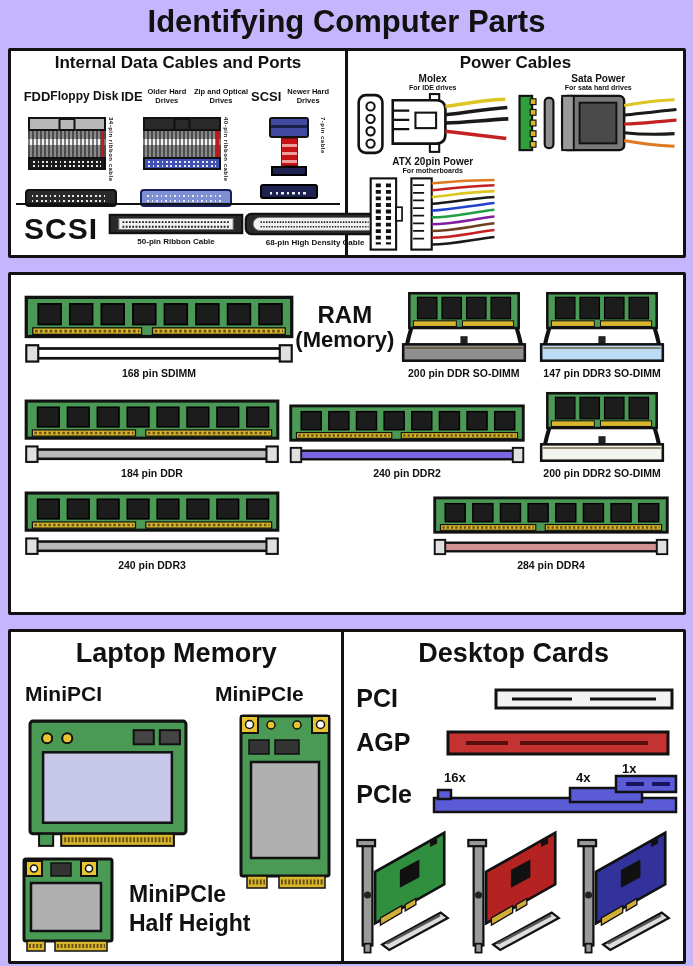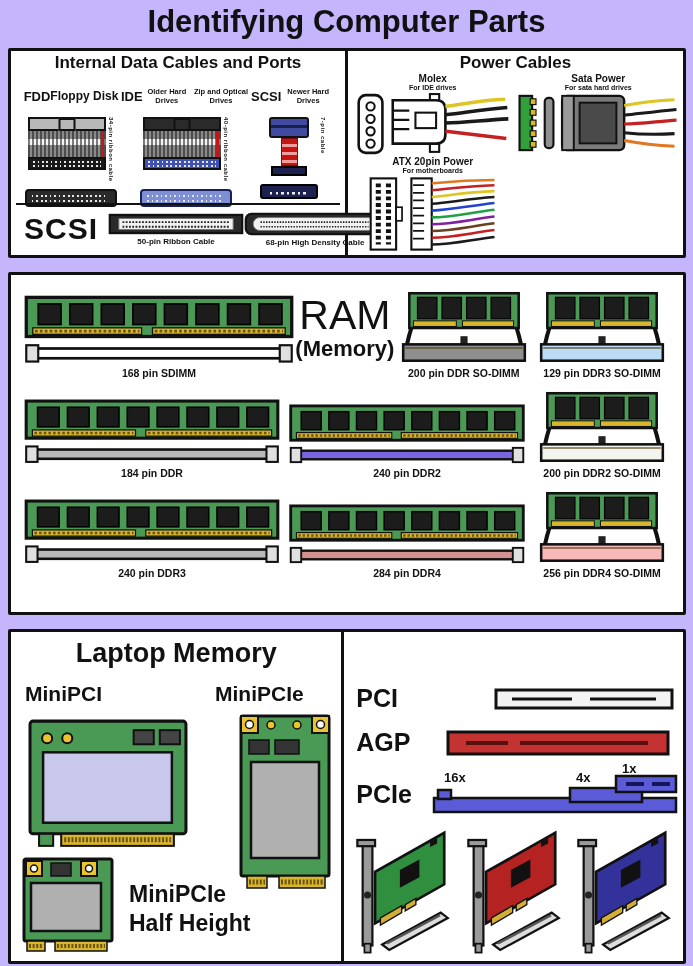--- a/index.html
+++ b/index.html
@@ -66,21 +66,21 @@
   .p-sub { font-size:7px; font-weight:bold; margin-bottom:1px; }
   .power-cell svg { display:block; }
 
   
   .ram-row { display:flex; justify-content:space-between; align-items:flex-end; padding:0 12px; margin-top:12px; }
   .ram-row.first { margin-top:16px; }
   .ram-cell { display:flex; flex-direction:column; align-items:center; }
   .ram-cell svg { display:block; }
   .ram-label { font-size:10.5px; font-weight:bold; margin-top:2px; white-space:nowrap; }
   .ram-title-block { text-align:center; align-self:center; padding-bottom:14px; }
-  .ram-big { font-size:41px; font-weight:normal; line-height:1; }
+  .ram-big { font-size:24px; font-weight:bold; line-height:1; }
   .ram-sub { font-size:22px; font-weight:bold; }
 
   
   .bl-title { position:absolute; top:6px; left:0; right:0; text-align:center; font-size:27px; font-weight:bold; }
   .minipci-label { position:absolute; left:14px; top:50px; font-size:21px; font-weight:bold; }
   .minipcie-label { position:absolute; left:204px; top:50px; font-size:21px; font-weight:bold; }
   .minipci-svg { position:absolute; left:16px; top:86px; width:166px; height:133px; }
   .minipcie-svg { position:absolute; left:226px; top:80px; width:100px; height:188px; }
   .half-svg { position:absolute; left:10px; top:218px; width:96px; height:106px; }
   .half-label { position:absolute; left:118px; top:248px; font-size:23px; font-weight:bold; line-height:1.25; }
@@ -336,21 +336,21 @@
       <div class="ram-cell">
         <svg width="138" height="74" viewBox="0 0 135 72">
             <use href="#sodimm" style="color: rgb(143, 143, 143);"></use>
           </svg>
         <div class="ram-label">200 pin DDR SO-DIMM</div>
       </div>
       <div class="ram-cell">
         <svg width="138" height="74" viewBox="0 0 135 72">
             <use href="#sodimm" style="color: rgb(188, 220, 245);"></use>
           </svg>
-        <div class="ram-label">129 pin DDR3 SO-DIMM</div>
+        <div class="ram-label">147 pin DDR3 SO-DIMM</div>
       </div>
     </div>
 
     <div class="ram-row">
       <div class="ram-cell">
         <svg width="258" height="66" viewBox="0 0 250 64">
             <use href="#dimm" style="color: rgb(185, 185, 185);"></use>
           </svg>
         <div class="ram-label">184 pin DDR</div>
       </div>
@@ -373,26 +373,20 @@
         <svg width="258" height="66" viewBox="0 0 250 64">
             <use href="#dimm" style="color: rgb(185, 185, 185);"></use>
           </svg>
         <div class="ram-label">240 pin DDR3</div>
       </div>
       <div class="ram-cell">
         <svg width="240" height="61" viewBox="0 0 250 64">
             <use href="#dimm" style="color: rgb(210, 144, 144);"></use>
           </svg>
         <div class="ram-label">284 pin DDR4</div>
-      </div>
-      <div class="ram-cell">
-        <svg width="138" height="74" viewBox="0 0 135 72">
-            <use href="#sodimm" style="color: rgb(247, 185, 185);"></use>
-          </svg>
-        <div class="ram-label">256 pin DDR4 SO-DIMM</div>
       </div>
     </div>
 
   </section>
 
   <section class="box bottom-box">
 
     <div class="half left">
       <div class="bl-title">Laptop Memory</div>
       <div class="minipci-label">MiniPCI</div>
@@ -441,20 +435,21 @@
         <line x1="36" y1="95" x2="84" y2="95" stroke="#6b5310" stroke-width="4" stroke-dasharray="2,1.6"></line>
       </svg>
 
       <div class="half-label">
         <div>MiniPCIe</div>
         <div>Half Height</div>
       </div>
     </div>
 
     <div class="half">
+      <div class="bl-title">Desktop Cards</div>
 
       <div class="pci-label">PCI</div>
       <svg class="pci-slot" viewBox="0 0 180 22" style="color: rgb(242, 242, 242);">
         <rect x="2" y="2" width="176" height="18" fill="currentColor" stroke="#111" stroke-width="3"></rect>
         <line x1="18" y1="11" x2="78" y2="11" stroke="#111" stroke-width="3"></line>
         <line x1="96" y1="11" x2="162" y2="11" stroke="#111" stroke-width="3"></line>
       </svg>
 
       <div class="agp-label">AGP</div>
       <svg class="agp-slot" viewBox="0 0 224 26" style="color: rgb(197, 50, 50);">

